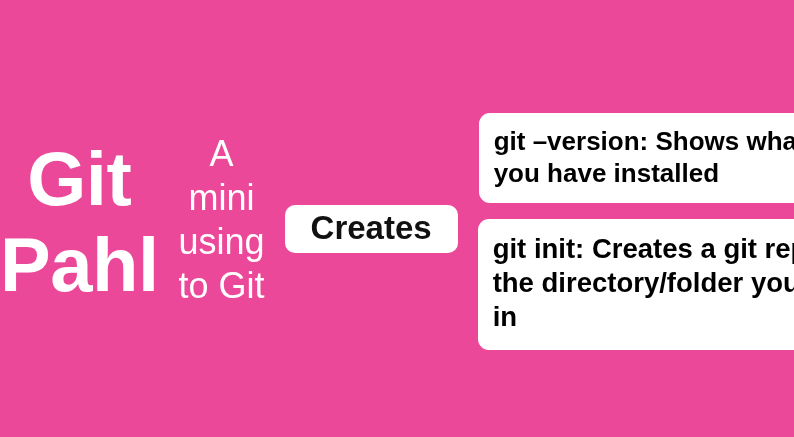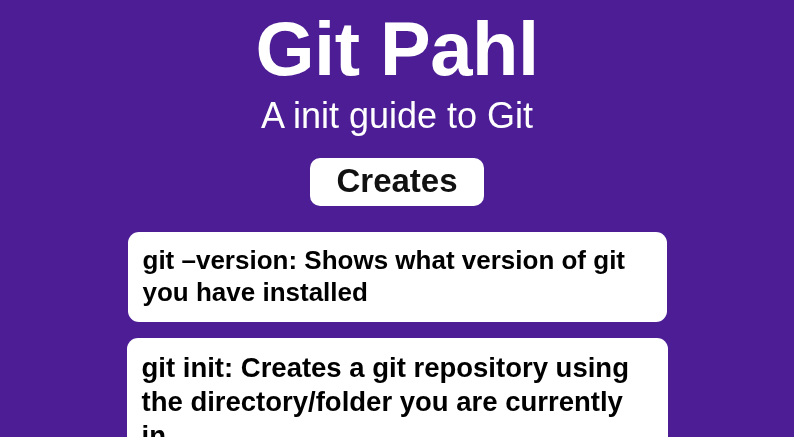--- a/index.html
+++ b/index.html
@@ -12,25 +12,25 @@
     height: 437px;
     overflow: hidden;
     font-family: "Liberation Sans", sans-serif;
     background: #ef5034;
   }
 
   #slide {
     position: relative;
     width: 794px;
     height: 437px;
-    background: #4c1d95;
+    background: #ec4899;
     box-sizing: border-box;
     display: flex;
-    flex-direction: column;
     align-items: center;
+    gap: 20px;
   }
 
   
   .title {
     margin: 0;
     padding: 0;
     font-size: 76px;
     line-height: 86px;
     font-weight: 700;
     color: #ffffff;
@@ -98,21 +98,21 @@
     line-height: 34px;
   }
 </style>
 </head>
 <body>
 
 <div id="slide">
 
   <h1 class="title">Git Pahl</h1>
 
-  <h2 class="subtitle">A init guide to Git</h2>
+  <h2 class="subtitle">A mini using to Git</h2>
 
   <div class="badge">Creates</div>
 
   <div class="cards">
 
     <div class="card card-one">git –version: Shows what version of git you have installed</div>
 
     <div class="card card-two">git init: Creates a git repository using the directory/folder you are currently in</div>
 
   </div>

